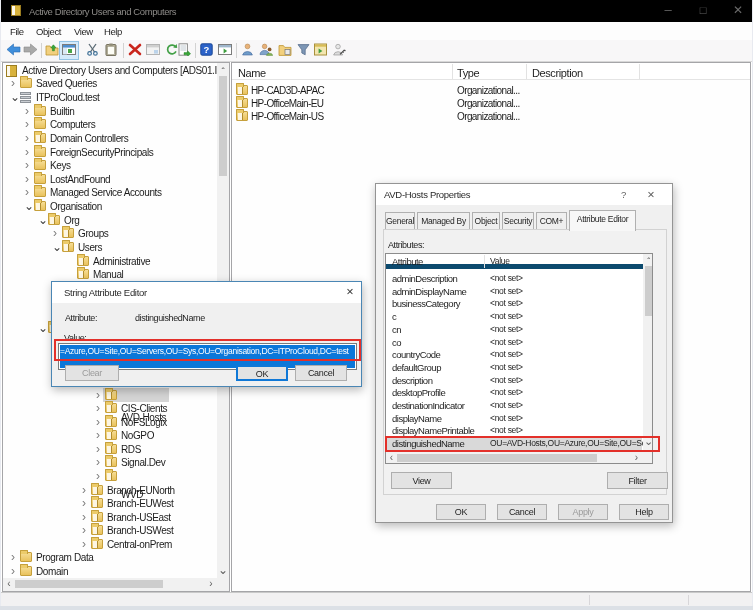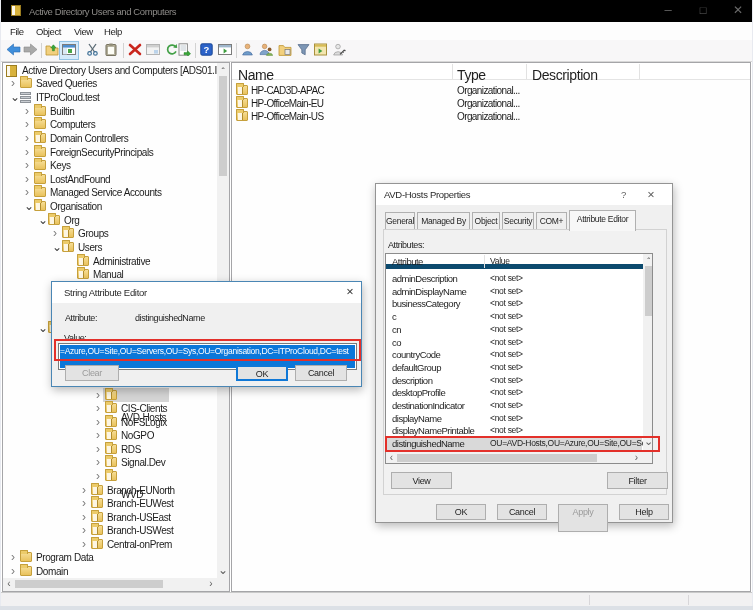--- a/index.html
+++ b/index.html
@@ -29,21 +29,21 @@
 .oub {position:absolute;left:1px;top:1px;width:5px;height:7px;background:#fdf6e3;border-right:1px solid #b08c2e}
 .iroot {position:absolute;width:11px;height:12px;background:linear-gradient(90deg,#fdf8ea 0 3px,#d8b23c 3px);border:1px solid #9c7d20}
 .idom {position:absolute;width:12px;height:12px}
 .idom i {position:absolute;left:0;width:11px;height:3px;background:#c9cdd2;border:1px solid #8d9298}
 .idom i:nth-child(1) {top:0} .idom i:nth-child(2) {top:4px} .idom i:nth-child(3) {top:8px}
 
 .sbar {position:absolute;background:#f1f1f1}
 .sarr {position:absolute;color:#5f5f5f;text-align:center}
 .sthumb {position:absolute;background:#cdcdcd}
 
-.hdrtxt {position:absolute;top:4px;font-size:14px;letter-spacing:-0.4px;color:#1f1f1f}
+.hdrtxt {position:absolute;top:4px;font-size:11px;letter-spacing:-0.4px;color:#1f1f1f}
 .hline {position:absolute;top:1px;width:1px;height:15px;background:#e2e2e2}
 .lrow {position:absolute;font-size:10px;line-height:13px;color:#1c1c1c;letter-spacing:-0.6px}
 
 .dlg {position:absolute;background:#f0f0f0;box-shadow:1px 3px 9px rgba(0,0,0,0.28)}
 .dtitle {position:absolute;left:0;top:0;width:100%;height:21px;background:#fff;font-size:9.5px;letter-spacing:-0.3px;color:#2a2a2a}
 .btn {position:absolute;background:#e3e3e3;border:1px solid #aeaeae;font-size:9px;letter-spacing:-0.3px;color:#1f1f1f;text-align:center}
 
 #pdlg {left:374px;top:183px;width:298px;height:340px;border:1px solid #949494}
 .tab {position:absolute;top:28px;height:18px;background:#efefef;border:1px solid #b0b0b0;font-size:8.5px;color:#1f1f1f;text-align:center;line-height:17px;white-space:nowrap;letter-spacing:-0.3px}
 #tabactive {top:26px;height:21px;background:#f7f7f7;border-bottom:none;z-index:3}
@@ -427,21 +427,21 @@
 <div class="sbar" style="left:257px;top:195px;width:11px;height:16px"></div>
  <div class="sarr" style="left:1px;top:198px;width:9px;font-size:10px">‹</div>
  <div class="sthumb" style="left:11px;top:200px;width:200px;height:8px"></div>
  <div class="sarr" style="left:246px;top:198px;width:9px;font-size:10px">›</div>
 </div>
 <div class="redbox" style="left:9px;top:252px;width:275px;height:16px"></div>
 <div class="btn" style="left:15px;top:288px;width:61px;height:17px;line-height:16px">View</div>
 <div class="btn" style="left:231px;top:288px;width:61px;height:17px;line-height:16px">Filter</div>
 <div class="btn" style="left:60px;top:320px;width:50px;height:16px;line-height:15px">OK</div>
 <div class="btn" style="left:121px;top:320px;width:50px;height:16px;line-height:15px">Cancel</div>
-<div class="btn" style="left:182px;top:320px;width:50px;height:28px;line-height:15px;color:#9b9b9b">Apply</div>
+<div class="btn" style="left:182px;top:320px;width:50px;height:16px;line-height:15px;color:#9b9b9b">Apply</div>
 <div class="btn" style="left:243px;top:320px;width:50px;height:16px;line-height:15px">Help</div>
 </div>
  <div class="dlg" id="sdlg">
 <div class="dtitle">
         <span style="position:absolute;left:12px;top:5px">String Attribute Editor</span>
  <span style="position:absolute;left:294px;top:4px;color:#3a3a3a">✕</span>
       </div>
 <div class="lbl" style="left:13px;top:31px">Attribute:</div>
 <div class="lbl" style="left:83px;top:31px">distinguishedName</div>
 <div class="lbl" style="left:12px;top:51px">Value:</div>

